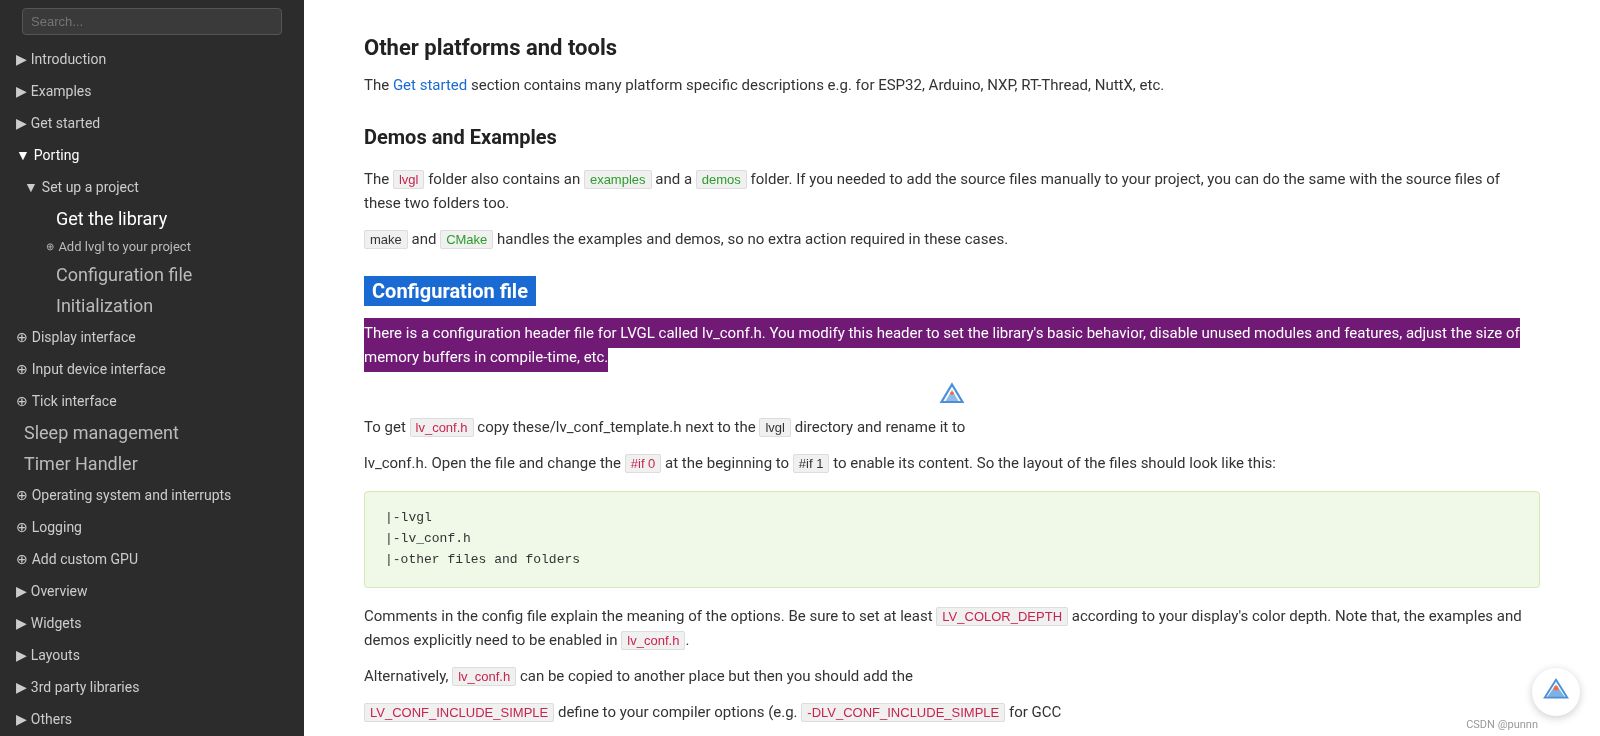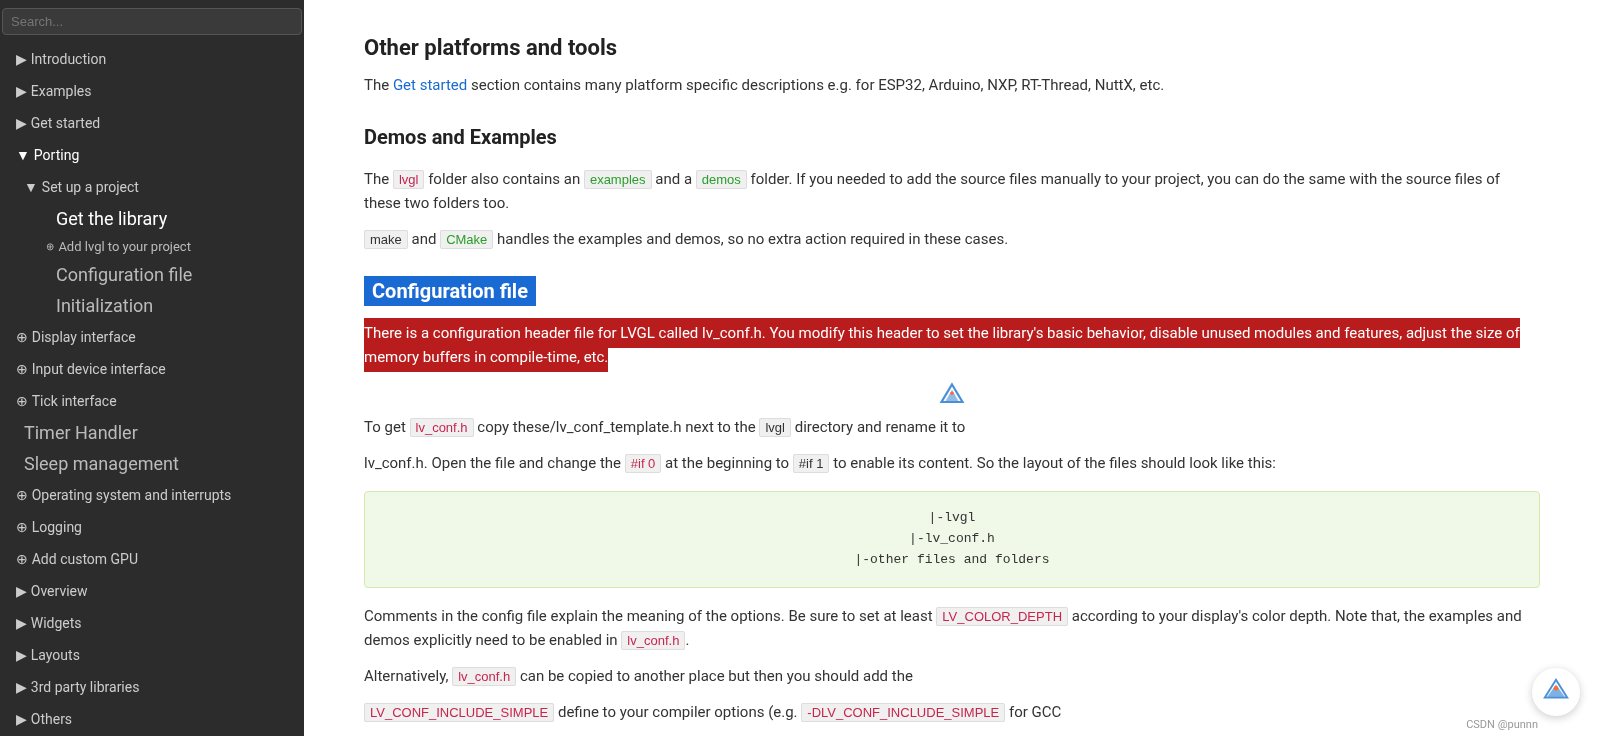--- a/index.html
+++ b/index.html
@@ -9,21 +9,21 @@
     #sidebar {
       width: 304px;
       min-width: 304px;
       background: #2c2c2c;
       color: #ccc;
       overflow-y: auto;
       height: 100vh;
       font-size: 14px;
     }
     .sidebar-search {
-      padding: 8px 2px;
+      padding: 8px 22px;
       background: #2c2c2c;
     }
     .sidebar-search input {
       width: 100%;
       background: #3a3a3a;
       border: 1px solid #555;
       border-radius: 4px;
       color: #ccc;
       padding: 5px 8px;
       font-size: 13px;
@@ -93,21 +93,20 @@
     .code-block {
       background: #f0f8e8;
       border: 1px solid #d4e8b0;
       border-radius: 4px;
       padding: 16px 20px;
       font-family: 'Courier New', Courier, monospace;
       font-size: 13px;
       color: #333;
       margin: 16px 0;
       white-space: pre;
-      text-align: center;
     }
 
     
     #sidebar::-webkit-scrollbar { width: 4px; }
     #sidebar::-webkit-scrollbar-track { background: #2c2c2c; }
     #sidebar::-webkit-scrollbar-thumb { background: #555; border-radius: 2px; }
 
     #main::-webkit-scrollbar { width: 8px; }
     #main::-webkit-scrollbar-track { background: #f0f0f0; }
     #main::-webkit-scrollbar-thumb { background: #ccc; border-radius: 4px; }
@@ -130,21 +129,21 @@
 
     .csdn-watermark {
       position: fixed;
       bottom: 5px;
       right: 62px;
       font-size: 11px;
       color: #999;
     }
 
     .selected-block {
-      background: #b91c1c;
+      background: #701a75;
       color: #fff;
       padding: 6px 0;
     }
 
     .ai-popup {
       display: flex;
       align-items: center;
       justify-content: center;
       margin: 6px 0;
     }
@@ -214,25 +213,25 @@
     <span>⊕</span>
     <span>Input device interface</span>
   </div>
 
   <div class="sidebar-group-header">
     <span>⊕</span>
     <span>Tick interface</span>
   </div>
 
   <div class="sidebar-leaf" style="padding-left:24px;">
+    <span>Sleep management</span>
+  </div>
+
+  <div class="sidebar-leaf" style="padding-left:24px;">
     <span>Timer Handler</span>
-  </div>
-
-  <div class="sidebar-leaf" style="padding-left:24px;">
-    <span>Sleep management</span>
   </div>
 
   <div class="sidebar-group-header">
     <span>⊕</span>
     <span>Operating system and interrupts</span>
   </div>
 
   <div class="sidebar-group-header">
     <span>⊕</span>
     <span>Logging</span>

